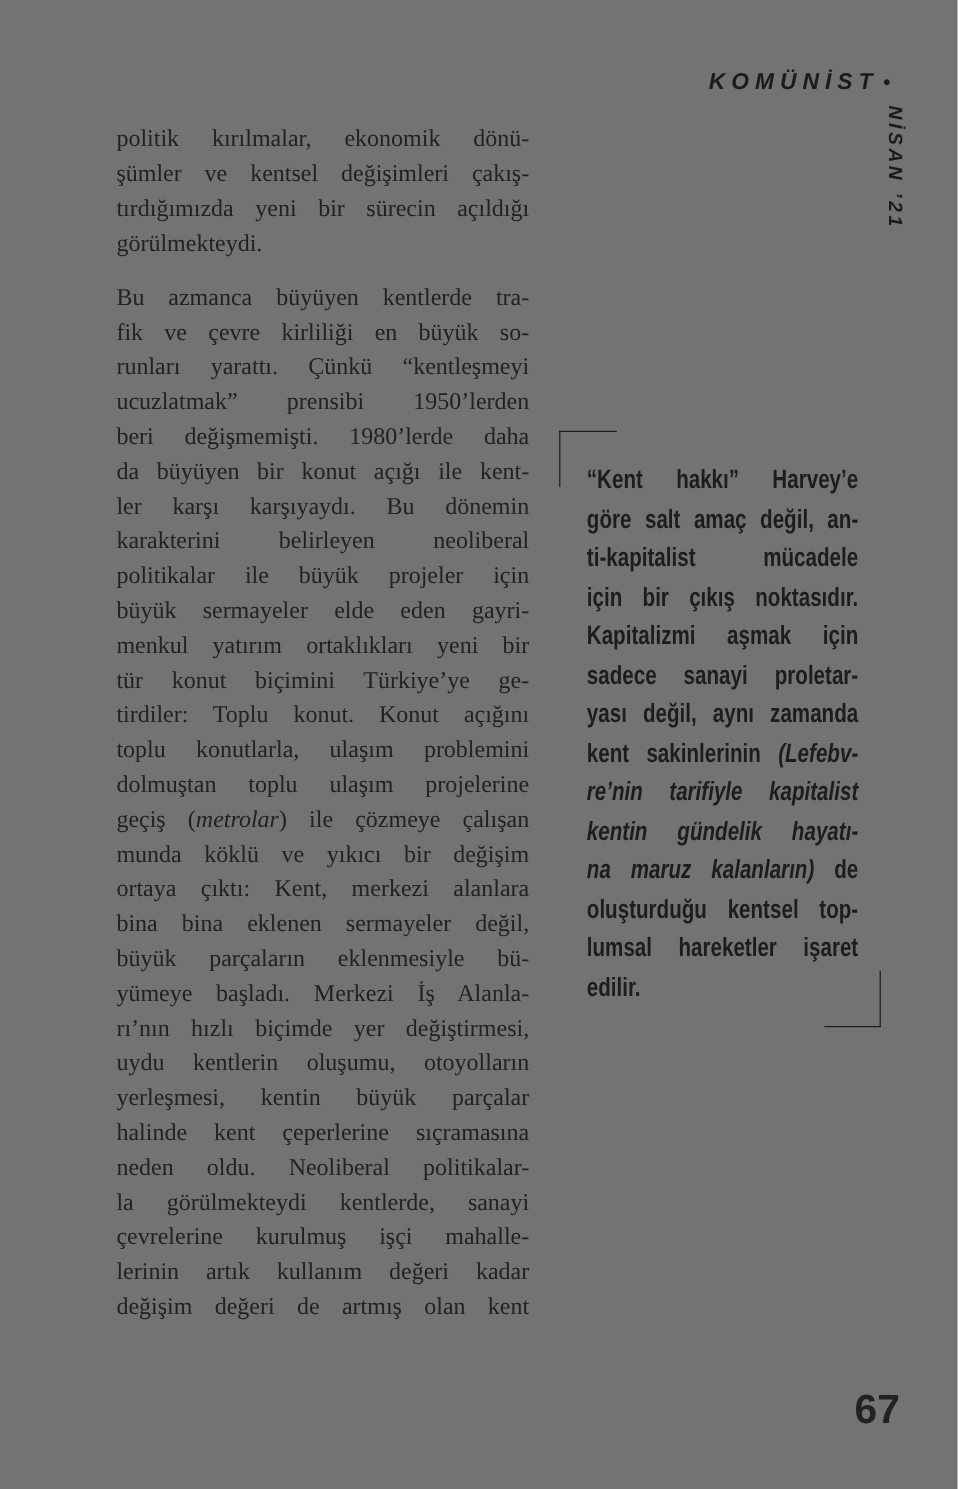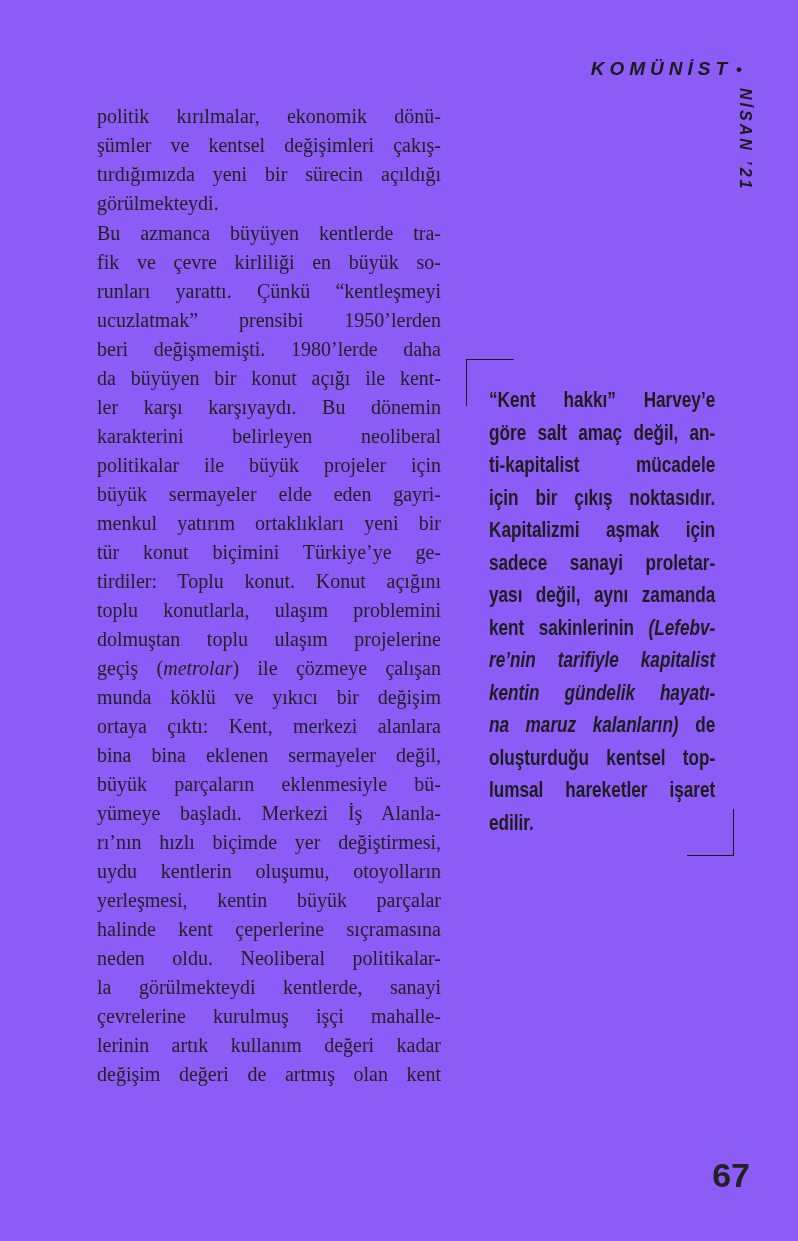--- a/index.html
+++ b/index.html
@@ -1,18 +1,18 @@
 <!DOCTYPE html>
 <html><head>
 <meta charset="utf-8">
 <style>
   html,body{margin:0;padding:0;background:#e8e8e8;}
   .page{
     position:relative;width:798px;height:1241px;margin:0 auto;
-    background:#8b5cf6;color:#1b1b1b;overflow:hidden;
+    background:#737373;color:#1b1b1b;overflow:hidden;
     font-family:"Liberation Serif", serif;
   }
   
   .masthead{
     position:absolute;top:58px;right:56px;
     font-family:"Liberation Sans", sans-serif;
     font-weight:bold;font-style:italic;
     font-size:19px;letter-spacing:5px;color:#1b1b1b;
     white-space:nowrap;
   }
@@ -23,21 +23,21 @@
     font-family:"Liberation Sans", sans-serif;
     font-weight:bold;font-style:italic;
     font-size:16px;letter-spacing:3px;color:#1b1b1b;
     white-space:nowrap;
   }
   
   .body-column{
     position:absolute;left:97px;top:102px;width:344px;
     font-size:20px;line-height:29px;color:#222;
   }
-  .para + .para{margin-top:1px;}
+  .para + .para{margin-top:16px;}
   .tline{text-align:justify;text-align-last:justify;}
   .tline-last{text-align-last:left;}
   
   .pullquote{
     position:absolute;left:489px;top:384px;width:290px;
     transform:scaleX(0.78);transform-origin:top left;
     font-family:"Liberation Sans", sans-serif;
     font-weight:bold;font-size:22px;line-height:32.5px;color:#1d1d1d;
   }
   .bracket-tl{

